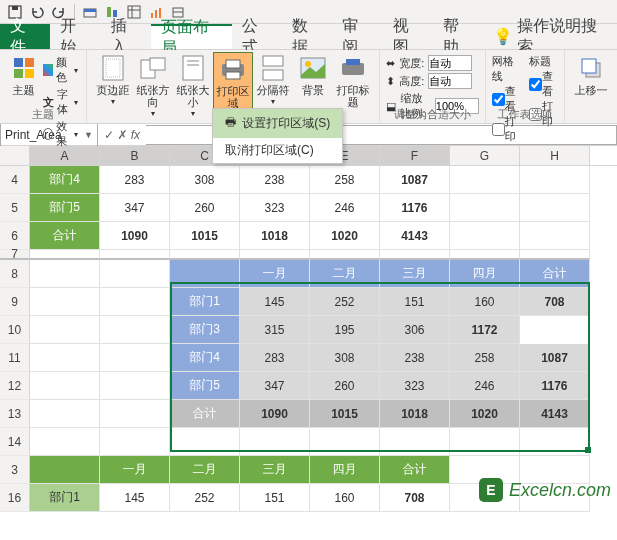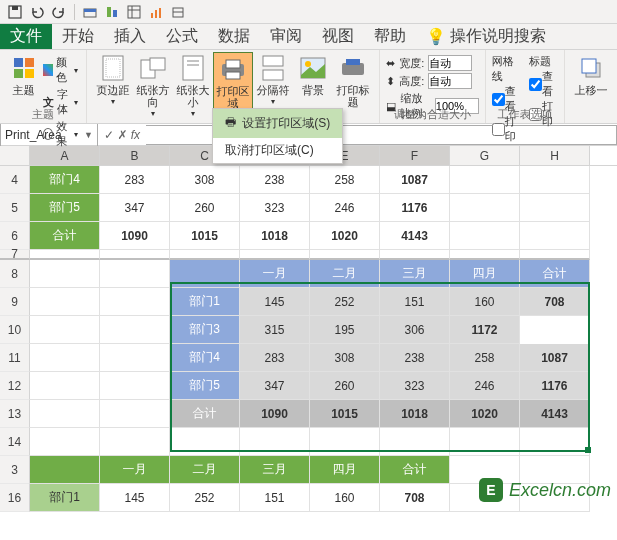--- a/index.html
+++ b/index.html
@@ -128,20 +128,21 @@
         <rect x="2" y="3" width="10" height="9" fill="none" stroke="#595959"></rect>
         <line x1="2" y1="7" x2="12" y2="7" stroke="#595959"></line>
       </svg>
     </div>
 </div>
 
 <div class="tabs">
   <div class="tab file">文件</div>
   <div class="tab">开始</div>
   <div class="tab">插入</div>
+  <div class="tab active">页面布局</div>
   <div class="tab">公式</div>
   <div class="tab">数据</div>
   <div class="tab">审阅</div>
   <div class="tab">视图</div>
   <div class="tab">帮助</div>
   <div class="tab">
       <span class="bulb">💡</span>
       <span>操作说明搜索</span>
     </div>
 </div>

